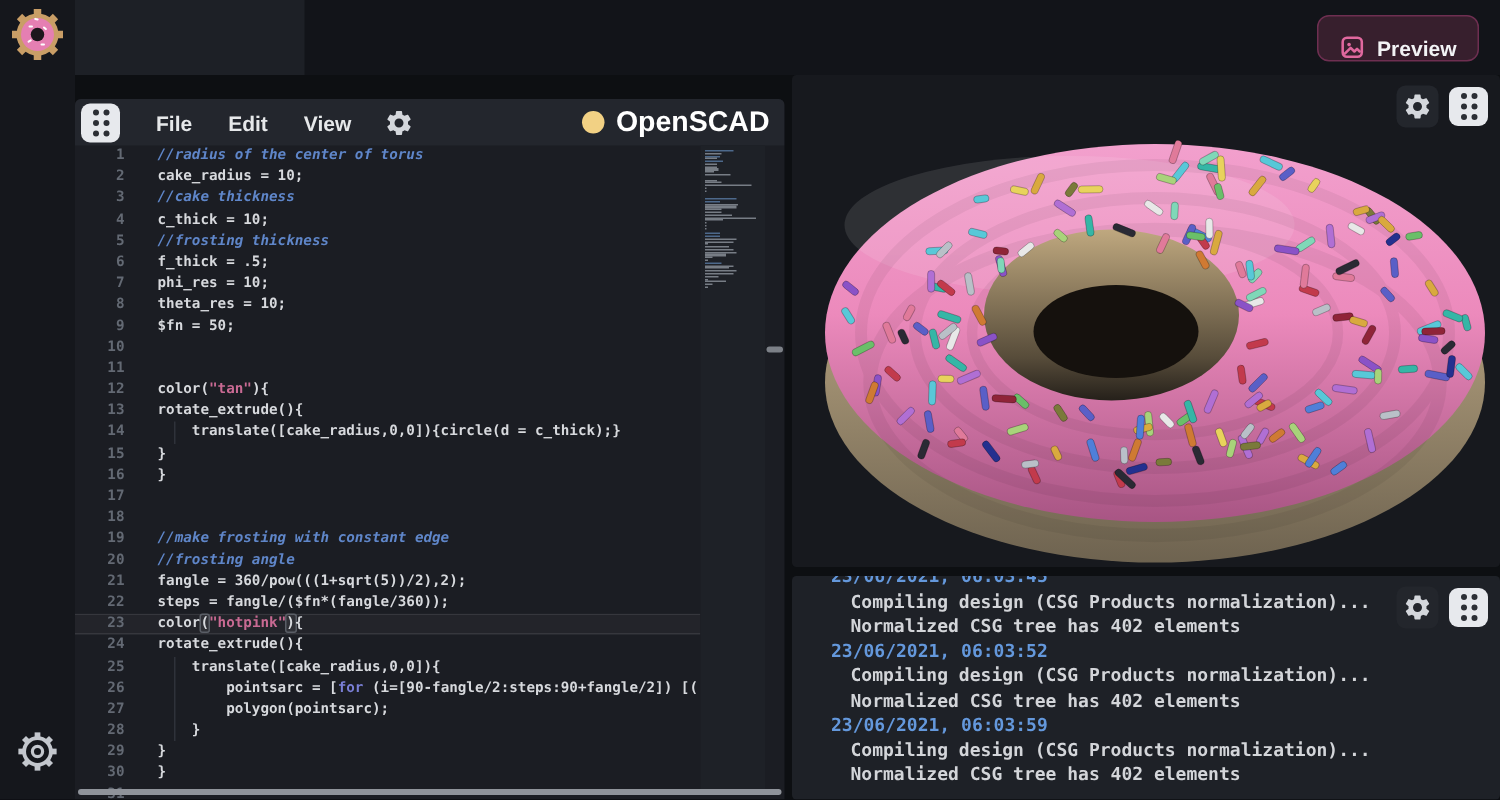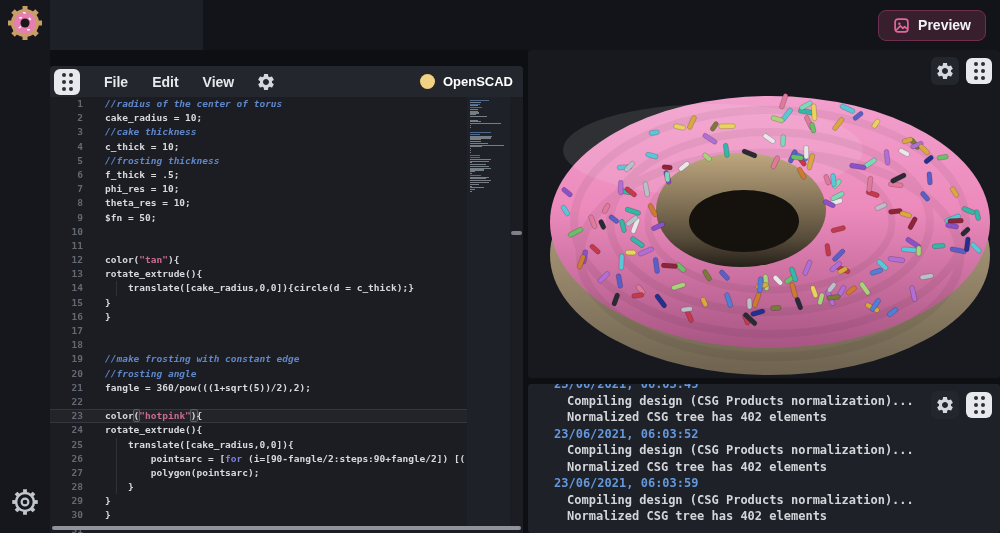--- a/index.html
+++ b/index.html
@@ -11,39 +11,39 @@
   .sidebar { position:absolute; left:0; top:0; bottom:0; width:50px; background:#15171c; z-index:5;
              display:flex; flex-direction:column; align-items:center; justify-content:space-between; }
   .logo { width:44px; height:46px; display:flex; align-items:center; justify-content:center; cursor:pointer; }
   .side-gear { margin-bottom:10px; cursor:pointer; }
 
   
   .topbar { position:absolute; left:50px; right:0; top:0; height:50px; background:#121419;
             display:flex; align-items:center; }
   .tabstrip { width:153px; height:50px; background:#1d2026; }
   .topbar-spacer { flex:1; }
-  .tb-btn { display:flex; align-items:center; gap:8px; height:31px; padding:0 14px; border-radius:8px;
+  .tb-btn { display:flex; align-items:flex-end; gap:8px; height:31px; padding:0 14px; border-radius:8px;
             font-size:14px; font-weight:700; color:#f2f3f5; cursor:pointer; }
   .btn-preview { background:#371f2d; border:1px solid #6e2f51; margin-right:14px; }
   .btn-share   { background:#231d3d; border:1px solid #37306b; margin-right:13px; }
 
   
   .editor { position:absolute; left:50px; top:50px; width:473px; bottom:0; background:#1b1d23;
             border-radius:4px 4px 0 0; display:flex; flex-direction:column; overflow:hidden;margin-top:16px; }
   .menubar { height:31px; background:#23262d; display:flex; align-items:center; padding:0 10px 0 4px; flex:none; }
   .grid-icon { width:26px; height:26px; background:#e7e9ed; border-radius:6px; display:grid;
                grid-template-columns:repeat(2,4px); grid-template-rows:repeat(3,4px); gap:3px;
                align-content:center; justify-content:center; cursor:grab; flex:none; }
   .grid-icon span { width:4px; height:4px; border-radius:50%; background:#2c2f35; }
   .menu-item { font-size:14px; font-weight:700; color:#e6e8ea; margin-left:24px; cursor:pointer; }
   .menubar .gear-svg { margin-left:22px; cursor:pointer; }
   .menubar-spacer { flex:1; }
   .engine { display:flex; align-items:center; gap:8px; cursor:pointer; }
   .engine-dot { width:15px; height:15px; border-radius:50%; }
-  .engine-label { font-size:13px; font-weight:700; color:#ffffff; }
+  .engine-label { font-size:19px; font-weight:700; color:#ffffff; }
 
   .code-area { position:relative; flex:1; overflow:hidden; font-family:"DejaVu Sans Mono", monospace;
                font-size:9.5px; font-weight:700; }
   .code-lines { position:absolute; left:0; right:56px; top:0; bottom:0; overflow:hidden; }
   .cl { position:relative; height:14.2px; line-height:14.2px; display:flex; }
   .cl.active { background:rgba(255,255,255,.035);
                box-shadow:inset 0 1px 0 rgba(255,255,255,.09), inset 0 -1px 0 rgba(255,255,255,.09); }
   .ln { flex:none; width:33px; text-align:right; color:#636973; }
   .lt { white-space:pre; margin-left:22px; color:#d7d9dd;text-align:center; }
   .sg-cm { color:#5f86c9; font-style:italic; }
@@ -240,20 +240,21 @@
         <div class="cl">
           <span class="ln">20</span>
           <span class="lt"><span class="sg-cm">//frosting angle</span></span>
         </div>
         <div class="cl">
           <span class="ln">21</span>
           <span class="lt"><span class="sg-co">fangle = 360/pow(((1+sqrt(5))/2),2);</span></span>
         </div>
         <div class="cl">
           <span class="ln">22</span>
+          <span class="lt"><span class="sg-co">steps = fangle/($fn*(fangle/360));</span></span>
         </div>
         <div class="cl active">
           <span class="ln">23</span>
           <span class="lt"><span class="sg-co">color</span><span class="sg-hl">(</span><span class="sg-st">"hotpink"</span><span class="sg-hl">)</span><span class="sg-co">{</span></span>
         </div>
         <div class="cl">
           <span class="ln">24</span>
           <span class="lt"><span class="sg-co">rotate_extrude(){</span></span>
         </div>
         <div class="cl">

